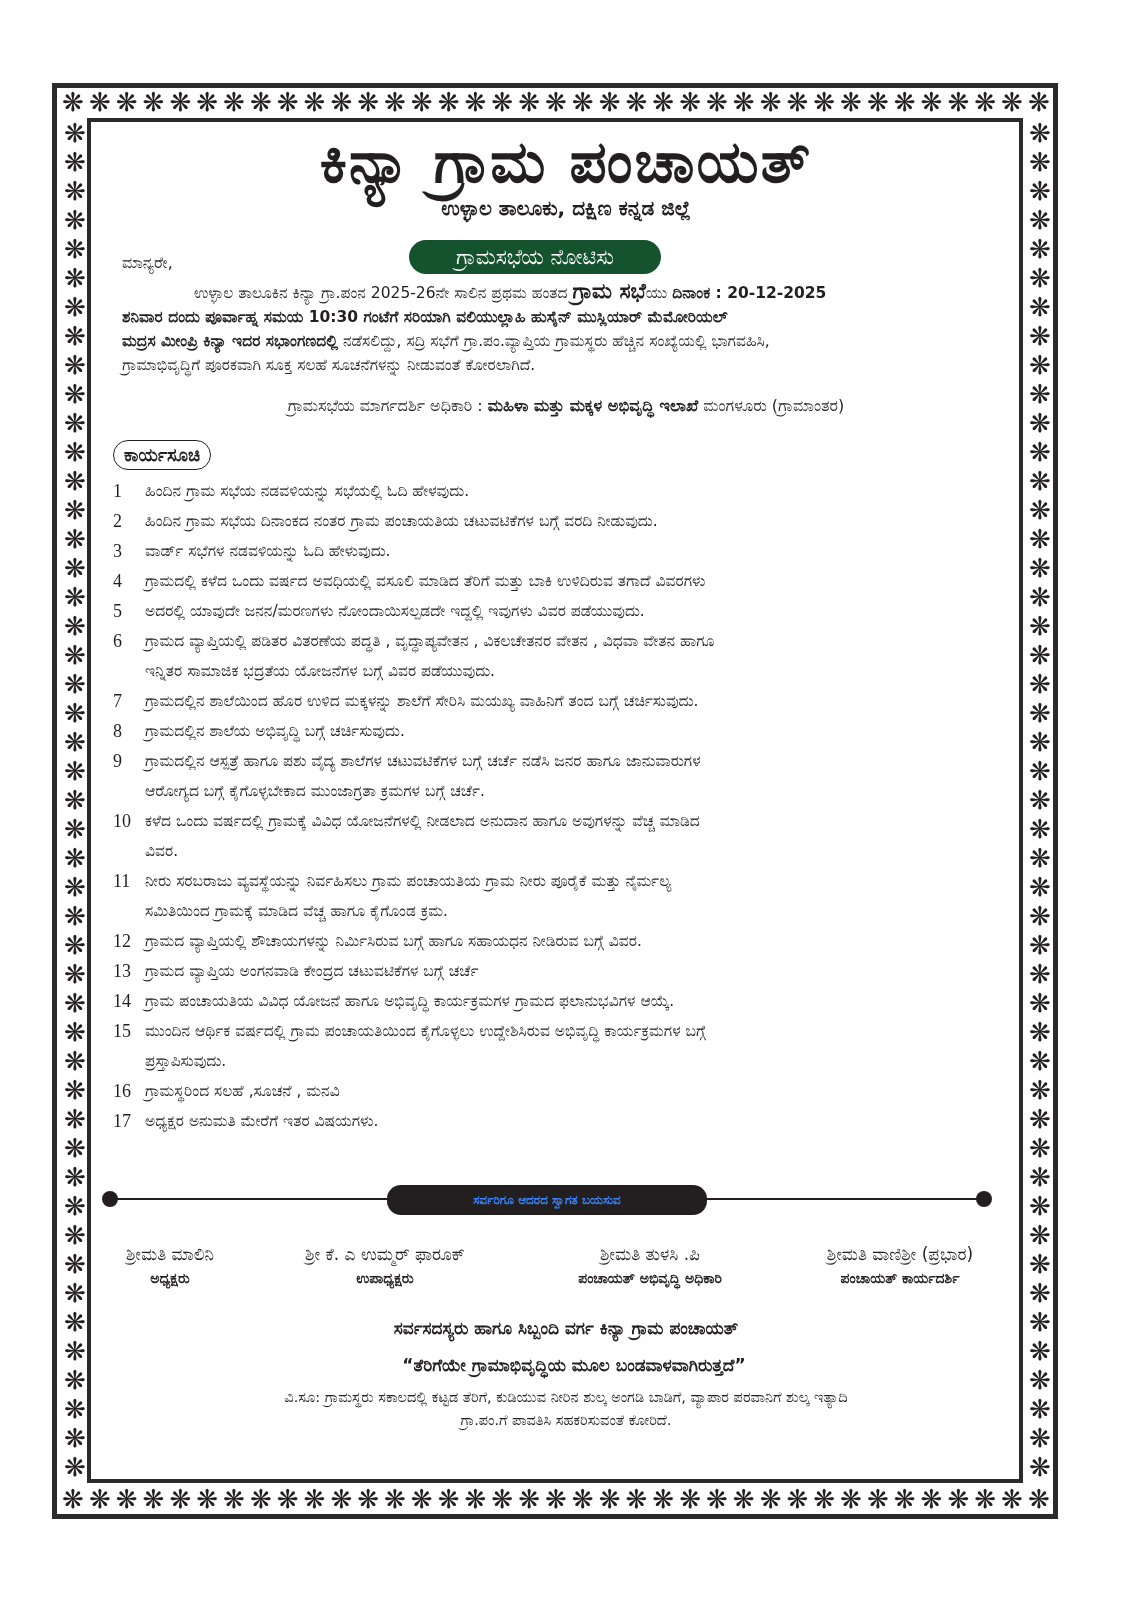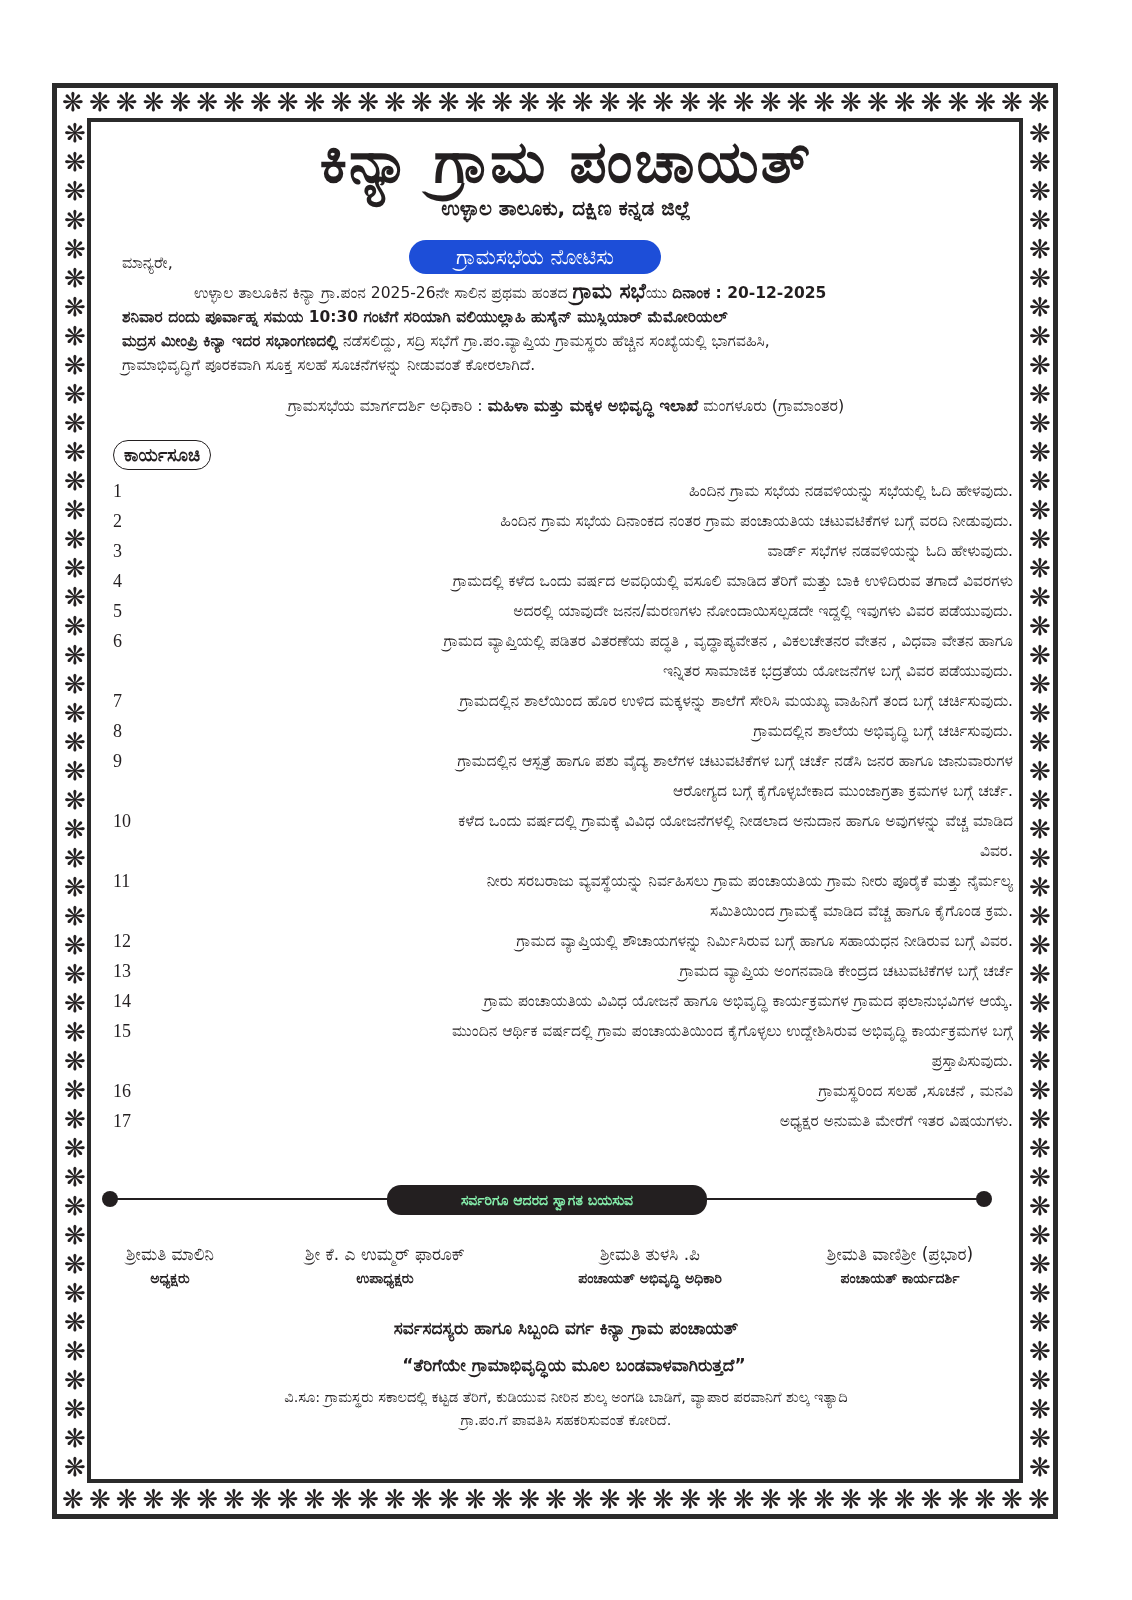--- a/index.html
+++ b/index.html
@@ -34,21 +34,21 @@
   .title {
     position: absolute; left: 0; width: 1132px; top: 128px; text-align: center;
     font-family: "DejaVu Sans", sans-serif; font-weight: bold; font-size: 58px; letter-spacing: 2px;
   }
   .subtitle {
     position: absolute; left: 0; width: 1132px; top: 196px; text-align: center;
     font-weight: bold; font-size: 20px;
   }
   .notice-badge {
     position: absolute; left: 409px; top: 240px; width: 252px; height: 34px;
-    background: #1d4ed8; color: #fff; border-radius: 18px; text-align: center;
+    background: #14532d; color: #fff; border-radius: 18px; text-align: center;
     font-size: 21px; line-height: 34px;
   }
   .salutation { position: absolute; left: 122px; top: 253px; font-size: 16px; }
   .para {
     position: absolute; left: 122px; width: 868px; font-size: 15.5px; line-height: 24px;
   }
   .para p { margin: 0; }
   .p1 { top: 279px; }
   .indent { padding-left: 72px; }
   .b { font-weight: bold; }
@@ -59,32 +59,32 @@
   .agenda-label {
     position: absolute; left: 113px; top: 440px; padding: 1px 10px; font-weight: bold;
     font-size: 18px; border: 1.5px solid #231f20; border-radius: 16px; line-height: 26px;
   }
   .agenda {
     position: absolute; left: 113px; top: 476px; width: 900px; margin: 0; padding: 0;
     list-style: none; font-size: 15.5px; line-height: 30px;
   }
   .agenda li { display: flex; }
   .agenda .num { width: 32px; flex: 0 0 32px; font-family: "Liberation Serif", serif; font-size: 18px; }
-  .agenda .txt { flex: 1; text-align: right; }
+  .agenda .txt { flex: 1; }
 
   .welcome-line {
     position: absolute; left: 106px; top: 1198px; width: 880px; height: 2px; background: #231f20;
   }
   .dot { position: absolute; width: 16px; height: 16px; border-radius: 50%; background: #231f20; top: 1191px; }
   .dot.l { left: 102px; }
   .dot.r { left: 976px; }
   .welcome-badge {
     position: absolute; left: 387px; top: 1185px; width: 320px; height: 30px;
-    background: #231f20; color: #86efac; border-radius: 14px; text-align: center;
-    font-size: 14px; line-height: 30px; font-weight: bold;
+    background: #231f20; color: #3b82f6; border-radius: 14px; text-align: center;
+    font-size: 12px; line-height: 30px; font-weight: bold;
   }
   .signatories { position: absolute; top: 1244px; left: 95px; width: 920px; }
   .sig { position: absolute; text-align: center; }
   .sig .name { font-size: 17px; white-space: nowrap; }
   .sig .role { font-size: 14px; font-weight: bold; margin-top: 6px; white-space: nowrap; }
   .sig1 { left: 0; width: 150px; }
   .sig2 { left: 165px; width: 250px; }
   .sig3 { left: 435px; width: 240px; }
   .sig4 { left: 690px; width: 230px; }
   .members {

